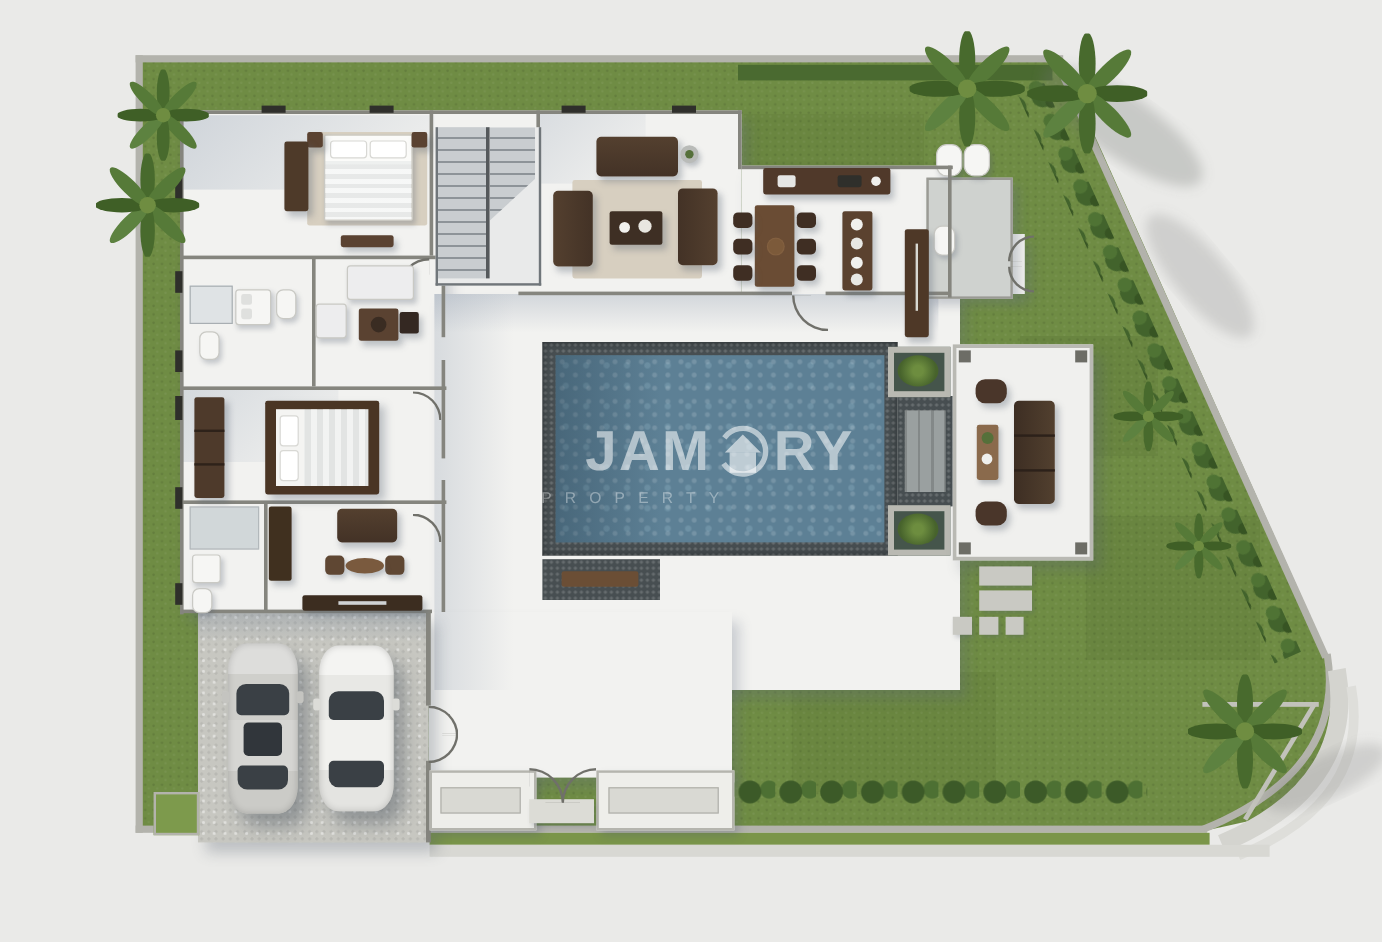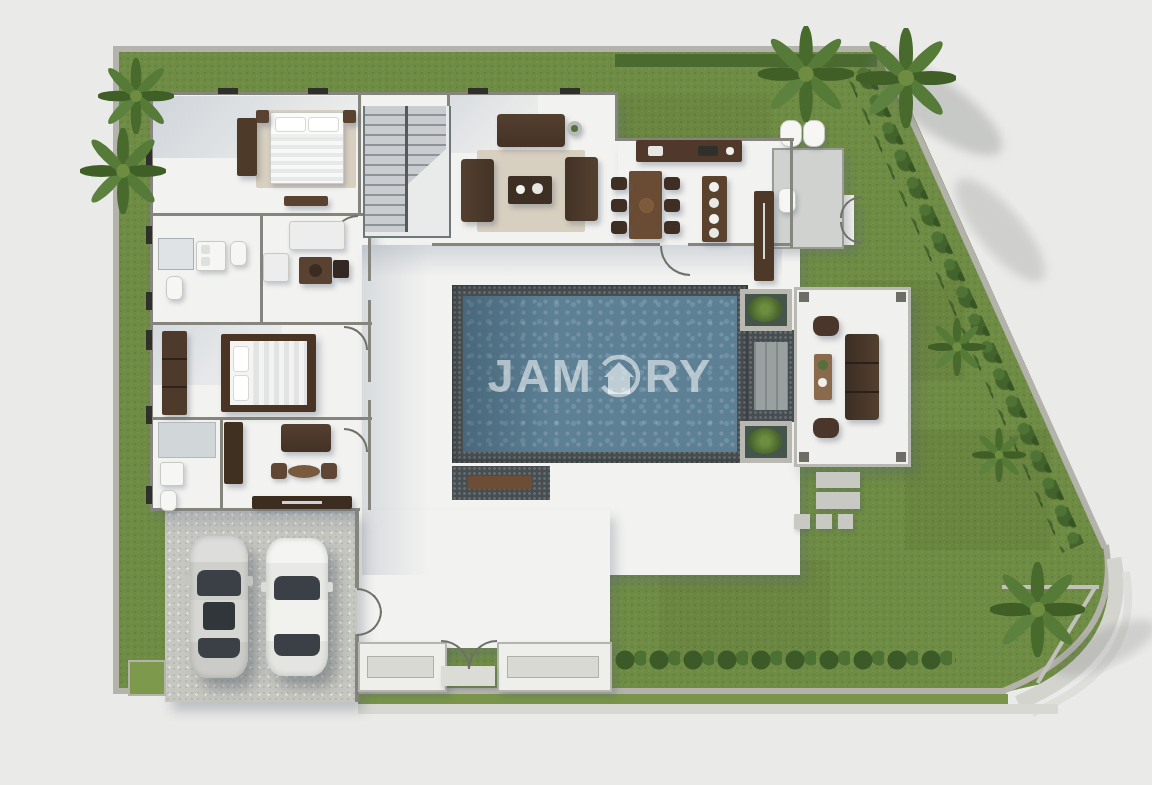--- a/index.html
+++ b/index.html
@@ -352,15 +352,16 @@
   <div id="watermark">
     <div id="brandrow">
       <span>JAM</span>
       <svg width="46" height="46" viewBox="0 0 46 46">
         <circle cx="23" cy="23" r="19" fill="none" stroke="rgba(255,255,255,.55)" stroke-width="4.5" stroke-dasharray="96 24" transform="rotate(-144 23 23)"></circle>
         <polygon points="23,9 38,24 8,24" fill="rgba(255,255,255,.6)"></polygon>
         <rect x="12" y="24" width="22" height="17" fill="rgba(255,255,255,.6)"></rect>
       </svg>
       <span>RY</span>
     </div>
+    <div id="subtitle">PROPERTY</div>
   </div>
 
 </div>
 
 </body></html>

